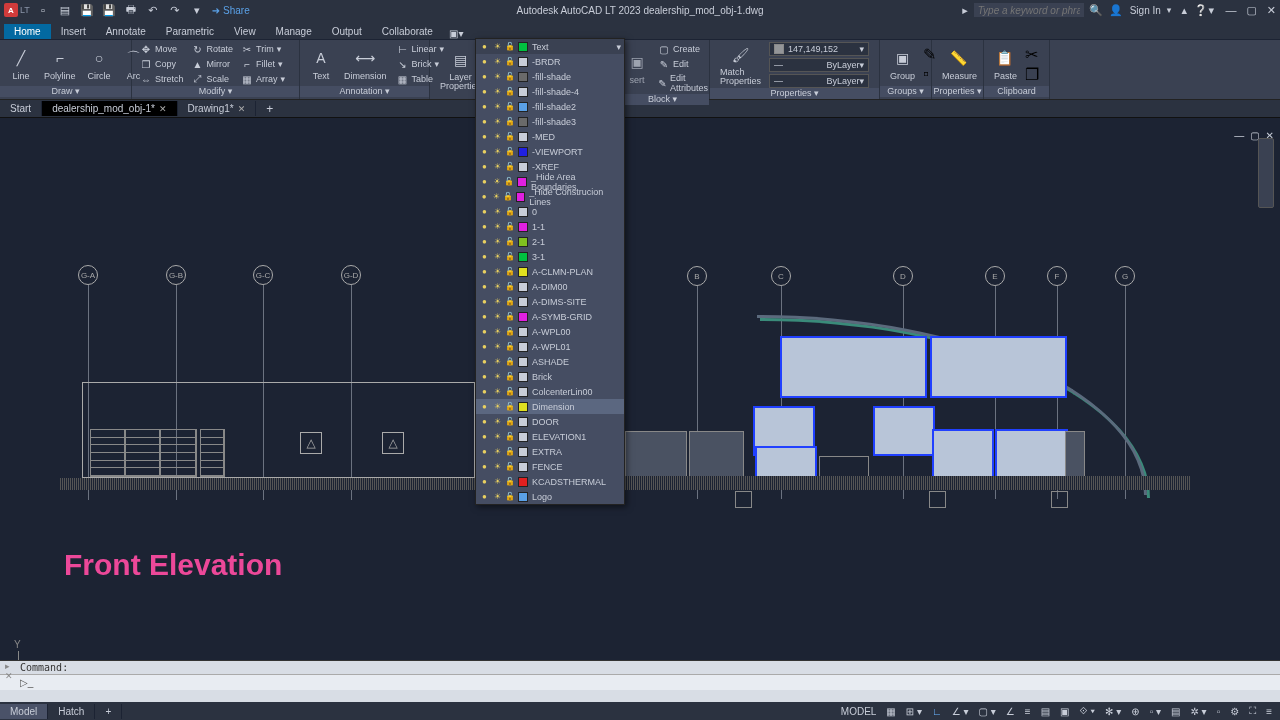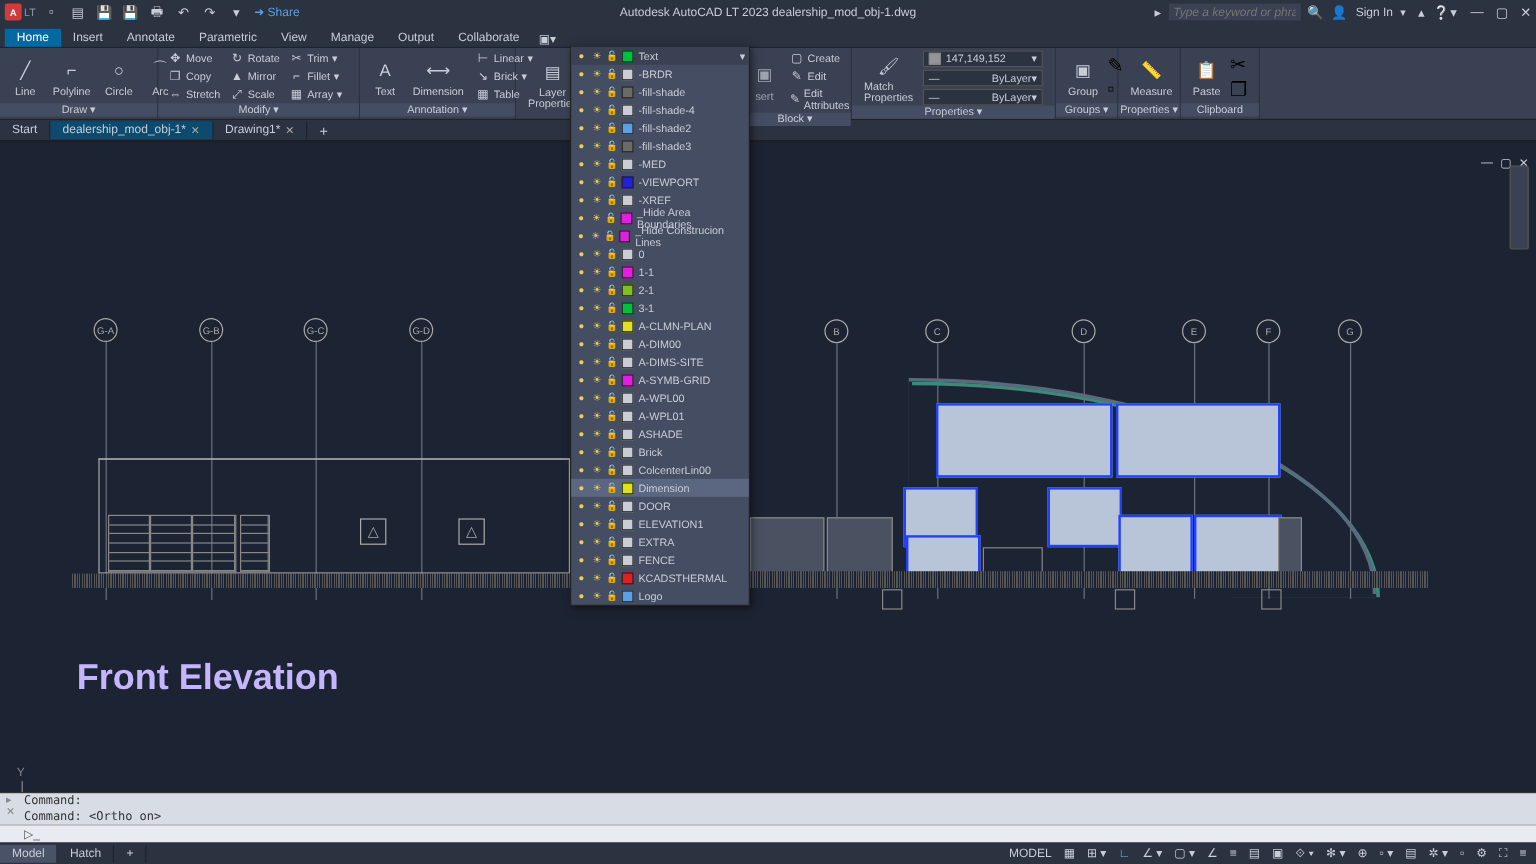--- a/index.html
+++ b/index.html
@@ -33,21 +33,21 @@
 .rbtn .ricon { width: 22px; height: 22px; display: flex; align-items: center; justify-content: center; font-size: 14px; }
 .rcol { display: flex; flex-direction: column; gap: 1px; }
 .rsmall { display: flex; align-items: center; gap: 3px; color: #c8cdd8; font-size: 9px; cursor: pointer; padding: 1px 2px; }
 .rsmall .sicon { width: 12px; height: 12px; display: flex; align-items: center; justify-content: center; font-size: 10px; }
 .rprop { display: flex; align-items: center; background: #2b3240; border: 1px solid #555; height: 14px; font-size: 9px; color: #c8cdd8; padding: 0 4px; min-width: 100px; }
 .rprop .sw { width: 10px; height: 10px; margin-right: 4px; border: 1px solid #888; }
 
 
 .doctabs { height: 18px; background: #2b3240; display: flex; align-items: center; border-bottom: 1px solid #111; }
 .doctabs .dtab { padding: 2px 10px; color: #c8cdd8; font-size: 10px; border-right: 1px solid #1c2333; cursor: pointer; display: flex; align-items: center; gap: 4px; }
-.doctabs .dtab.active { background: #0c4a6e; }
+.doctabs .dtab.active { background: #000000; }
 .doctabs .dclose { color: #aaa; font-size: 9px; }
 .doctabs .dadd { padding: 2px 10px; color: #c8cdd8; cursor: pointer; font-size: 12px; }
 
 
 .canvas { position: absolute; left: 0; top: 118px; right: 0; bottom: 60px; background: #1c2333; overflow: hidden; }
 .viewcube { position: absolute; top: 20px; right: 6px; width: 16px; height: 70px; background: #3a4152; border: 1px solid #555; border-radius: 2px; }
 .viewctrl { position: absolute; top: 12px; right: 6px; display: flex; gap: 6px; }
 .viewctrl span { color: #c8cdd8; font-size: 10px; cursor: pointer; }
 
 
@@ -66,21 +66,21 @@
 .tri-win { position: absolute; width: 22px; height: 22px; border: 1px solid #aaa; display: flex; align-items: center; justify-content: center; color: #aaa; font-size: 12px; }
 
 .bldg-right { position: absolute; left: 615px; top: 200px; width: 575px; height: 180px; }
 .bldg-right .base { position: absolute; bottom: 8px; left: 0; right: 0; height: 14px; background: repeating-linear-gradient(90deg,#555,#555 1px,#1c2333 1px,#1c2333 2px); }
 .arc { position: absolute; top: 0; left: 145px; width: 390px; height: 180px; border-top: 3px solid #3a8b7a; border-right: 3px solid #3a8b7a; border-top-right-radius: 100% 100%; }
 .arc::before { content: ''; position: absolute; left: -3px; top: -6px; width: 100%; height: 100%; border-top: 3px solid #5b6a7d; border-right: 3px solid #5b6a7d; border-top-right-radius: 100% 100%; }
 .blue-box { position: absolute; background: #b8c5d8; border: 2px solid #2040ff; }
 .door { position: absolute; background: #1c2333; border: 1px solid #888; }
 .gray-box { position: absolute; background: #4a5262; border: 1px solid #888; display: grid; }
 
-.front-elev { position: absolute; left: 64px; top: 430px; color: #c4b5fd; font-size: 30px; font-weight: bold; }
+.front-elev { position: absolute; left: 64px; top: 430px; color: #ec4899; font-size: 30px; font-weight: bold; }
 .ucs { position: absolute; left: 14px; bottom: 10px; color: #888; font-size: 10px; }
 .ucs::before { content: ''; position: absolute; left: 4px; top: 12px; width: 1px; height: 14px; background: #888; }
 .ucs::after { content: ''; position: absolute; left: 4px; top: 26px; width: 14px; height: 1px; background: #888; }
 
 
 .layer-dd { position: absolute; left: 475px; top: 38px; width: 150px; background: #454d62; border: 1px solid #222; z-index: 100; box-shadow: 2px 2px 6px rgba(0,0,0,0.5); }
 .layer-dd .lh { height: 15px; display: flex; align-items: center; padding: 0 3px; gap: 2px; }
 .layer-dd .lh .lic { width: 11px; height: 11px; display: flex; align-items: center; justify-content: center; font-size: 8px; }
 .layer-dd .lh .sw { width: 10px; height: 10px; border: 1px solid #222; }
 .layer-dd .lh .lname { color: #c8cdd8; font-size: 9px; margin-left: 2px; }
@@ -659,21 +659,20 @@
       <span class="lname">Logo</span>
     </div>
   </div>
 
 <div class="cmdarea">
   <div class="crumb-close">
     <span>▸</span>
     <span>✕</span>
   </div>
   <div class="cline" style="padding-left:20px">Command:</div>
-  <div class="cline" style="padding-left:20px">Command: &lt;Ortho on&gt;</div>
   <div class="cinput">
     <span class="cprompt" style="padding-left:20px">▷_</span>
   </div>
 </div>
 
 <div class="statusbar">
   <div class="stab active">Model</div>
   <div class="stab">Hatch</div>
   <div class="stab">+</div>
   <div class="sright">

